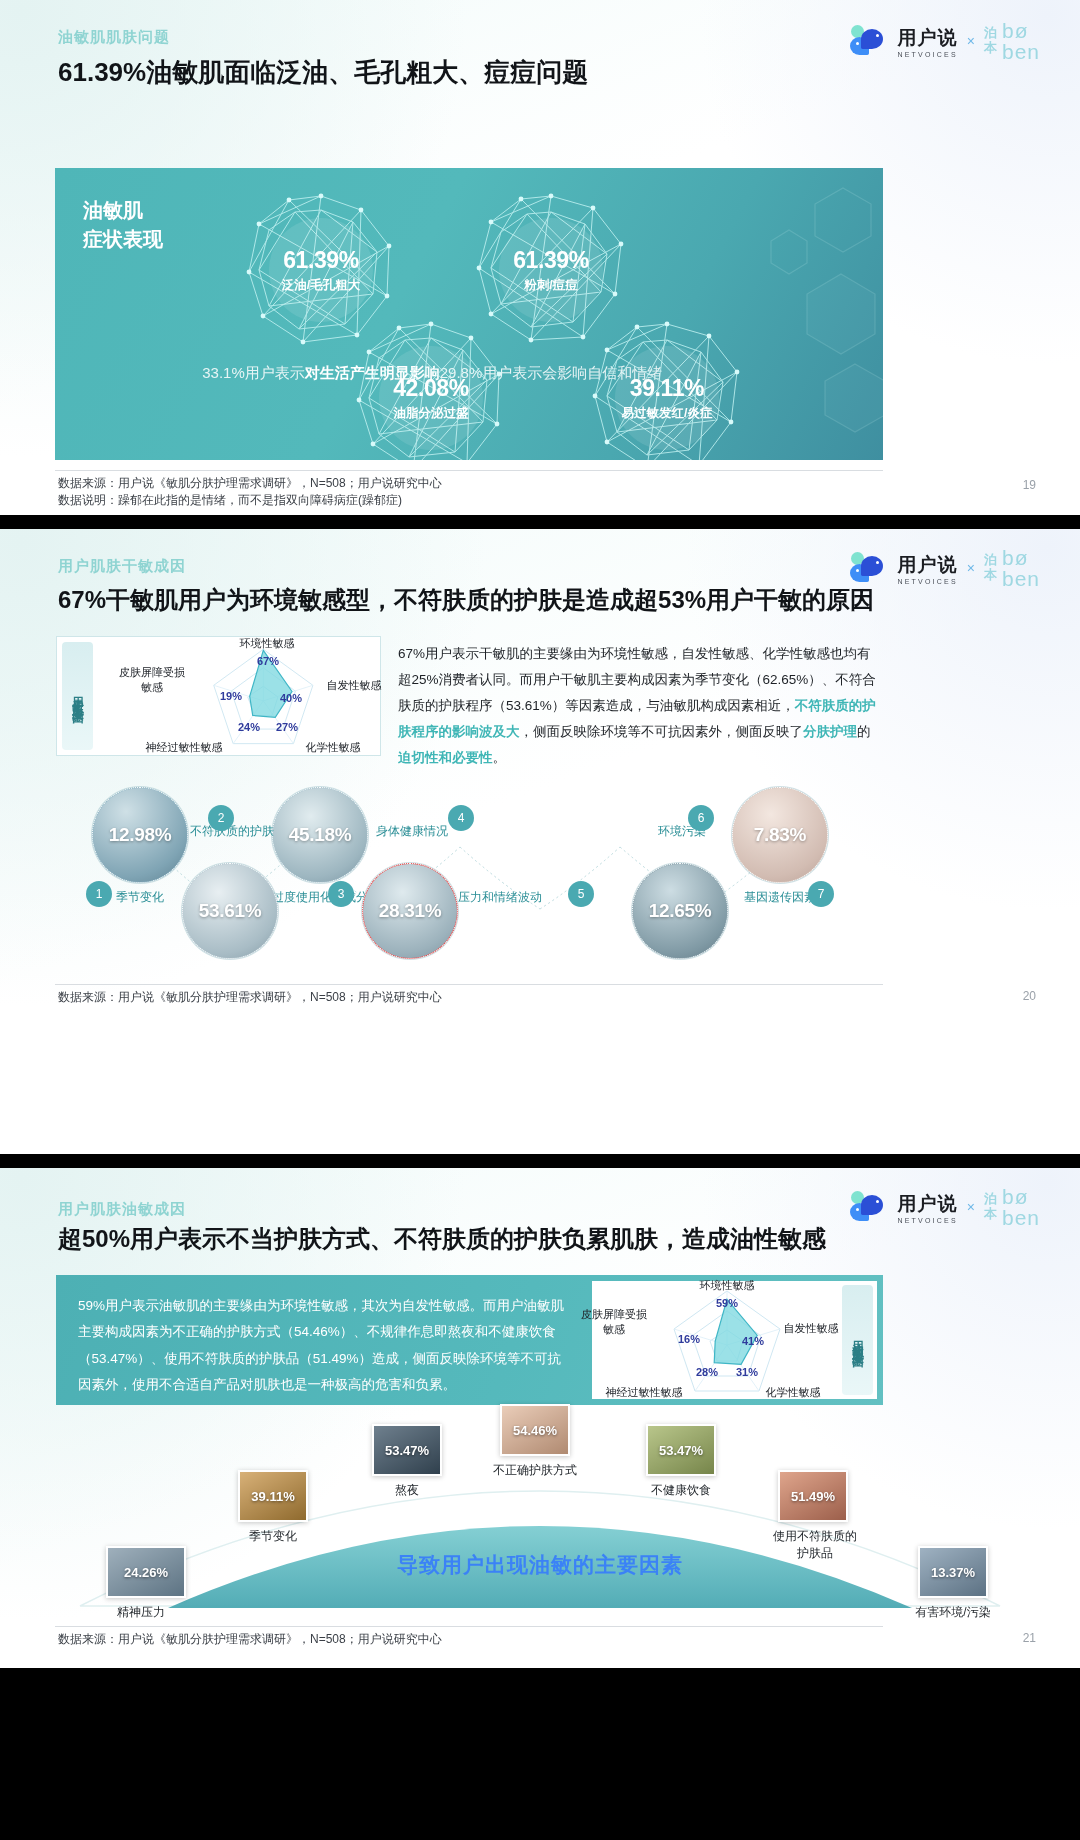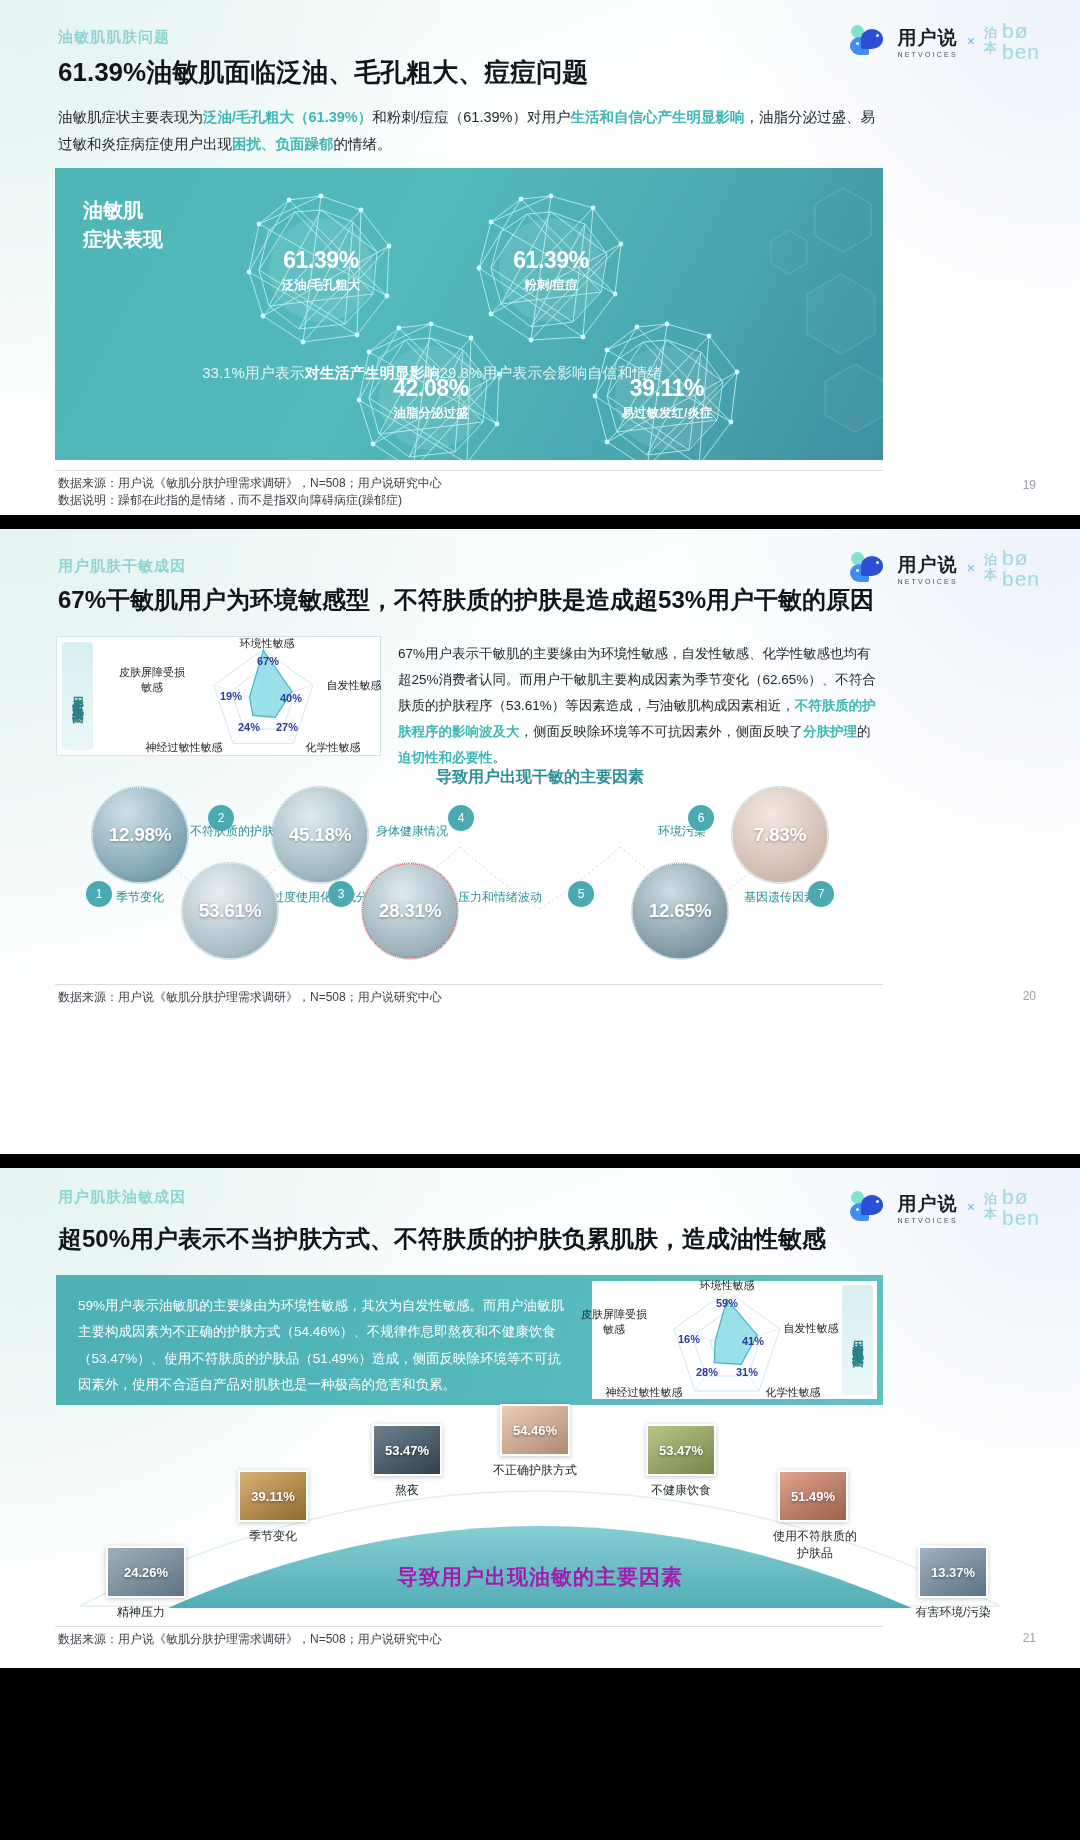--- a/index.html
+++ b/index.html
@@ -203,23 +203,22 @@
   .thumb-pct {
     position: relative; z-index: 3; font-size: 13px; font-weight: 800; color: #fff;
     text-shadow: 0 1px 3px rgba(0,0,0,.5);
   }
   .thumb-label {
     position: absolute; font-size: 12px; color: #1f2429; text-align: center;
     line-height: 1.4; white-space: nowrap;
   }
   .arc-banner {
     position: absolute; text-align: center;
-    font-size: 21px; font-weight: 800; color: #a21caf;
+    font-size: 21px; font-weight: 800; color: #3b82f6;
     letter-spacing: 1px;
-    margin-top: 12px;
   }
 </style>
 </head>
 <body>
 
 <div class="slide" style="height:515px">
   <div class="slide-bg"></div>
 
   <div class="eyebrow" style="left:58px; top:28px">油敏肌肌肤问题</div>
   <div class="headline" style="left:58px; top:55px">61.39%油敏肌面临泛油、毛孔粗大、痘痘问题</div>
@@ -244,21 +243,20 @@
         <div class="bo-cn">泊</div>
         <div class="bo-cn">本</div>
       </div>
       <div>
         <div class="bo-en">bø</div>
         <div class="bo-en">ben</div>
       </div>
     </div>
   </div>
 
-  <div class="lead" style="left:58px; top:104px" id="s1lead"><span>油敏肌症状主要表现为</span><span class="hl">泛油/毛孔粗大（61.39%）</span><span>和粉刺/痘痘（61.39%）对用户</span><span class="hl">生活和自信心产生明显影响</span><span>，油脂分泌过盛、易过敏和炎症病症使用户出现</span><span class="hl">困扰、负面躁郁</span><span>的情绪。</span></div>
 
   <div class="panel1">
     <svg class="hexes" viewBox="0 0 300 292" preserveAspectRatio="none">
       <g fill="none" stroke="#bfeaea" stroke-width="1.2" opacity=".55">
         <polygon points="250,20 278,36 278,68 250,84 222,68 222,36"></polygon>
         <polygon points="248,106 282,126 282,166 248,186 214,166 214,126"></polygon>
         <polygon points="262,196 292,213 292,247 262,264 232,247 232,213"></polygon>
         <polygon points="196,62 214,73 214,95 196,106 178,95 178,73"></polygon>
       </g>
       <g fill="#bfeaea" opacity=".13">
@@ -454,21 +452,20 @@
       <div class="radar-val" style="left:159px; top:18px">67%</div>
       <div class="radar-val" style="left:182px; top:55px">40%</div>
       <div class="radar-val" style="left:178px; top:84px">27%</div>
       <div class="radar-val" style="left:140px; top:84px">24%</div>
       <div class="radar-val" style="left:122px; top:53px">19%</div>
     </div>
   </div>
 
   <div class="body-txt" style="left:398px; top:112px; width:478px" id="s2body"><span>67%用户表示干敏肌的主要缘由为环境性敏感，自发性敏感、化学性敏感也均有超25%消费者认同。而用户干敏肌主要构成因素为季节变化（62.65%）、不符合肤质的护肤程序（53.61%）等因素造成，与油敏肌构成因素相近，</span><span class="hl">不符肤质的护肤程序的影响波及大</span><span>，侧面反映除环境等不可抗因素外，侧面反映了</span><span class="hl">分肤护理</span><span>的</span><span class="hl">迫切性和必要性</span><span>。</span></div>
 
-  <div class="sec-title" style="top:238px">导致用户出现干敏的主要因素</div>
 
   <div style="position:absolute; left:0; right:0; top:258px; height:180px">
     <svg width="1080" height="180" style="position:absolute;left:0;top:0">
       <g stroke="#b9d9dd" fill="none" stroke-width="1" stroke-dasharray="2,3">
         <path d="M150,60 Q190,95 222,122"></path>
           <path d="M222,122 Q262,96 300,60"></path>
         <path d="M300,60 Q342,96 380,122"></path>
           <path d="M380,122 Q420,96 460,60"></path>
         <path d="M460,60 Q500,96 540,122"></path>
           <path d="M540,122 Q580,96 620,60"></path>
@@ -528,21 +525,21 @@
   <div class="foot-rule" style="left:55px; width:828px; top:455px"></div>
   <div class="foot" style="left:58px; top:459px">数据来源：用户说《敏肌分肤护理需求调研》，N=508；用户说研究中心</div>
   <div class="pageno" style="right:44px; top:460px">20</div>
 </div>
 
 <div class="gap"></div>
 
 <div class="slide" style="height:500px">
   <div class="slide-bg"></div>
 
-  <div class="eyebrow" style="left:58px; top:20px">用户肌肤油敏成因</div>
+  <div class="eyebrow" style="left:58px; top:32px">用户肌肤油敏成因</div>
   <div class="headline small" style="left:58px; top:55px">超50%用户表示不当护肤方式、不符肤质的护肤负累肌肤，造成油性敏感</div>
 
   <div class="logo" style="right:40px; top:18px">
     <div class="logo-nv">
       <div class="logo-mark">
         <div class="fish a"></div>
           <div class="fish b"></div>
           <div class="fish c"></div>
         <div class="fish-eye" style="left:26px; top:9px"></div>
         <div class="fish-eye" style="left:6px; top:17px"></div>

